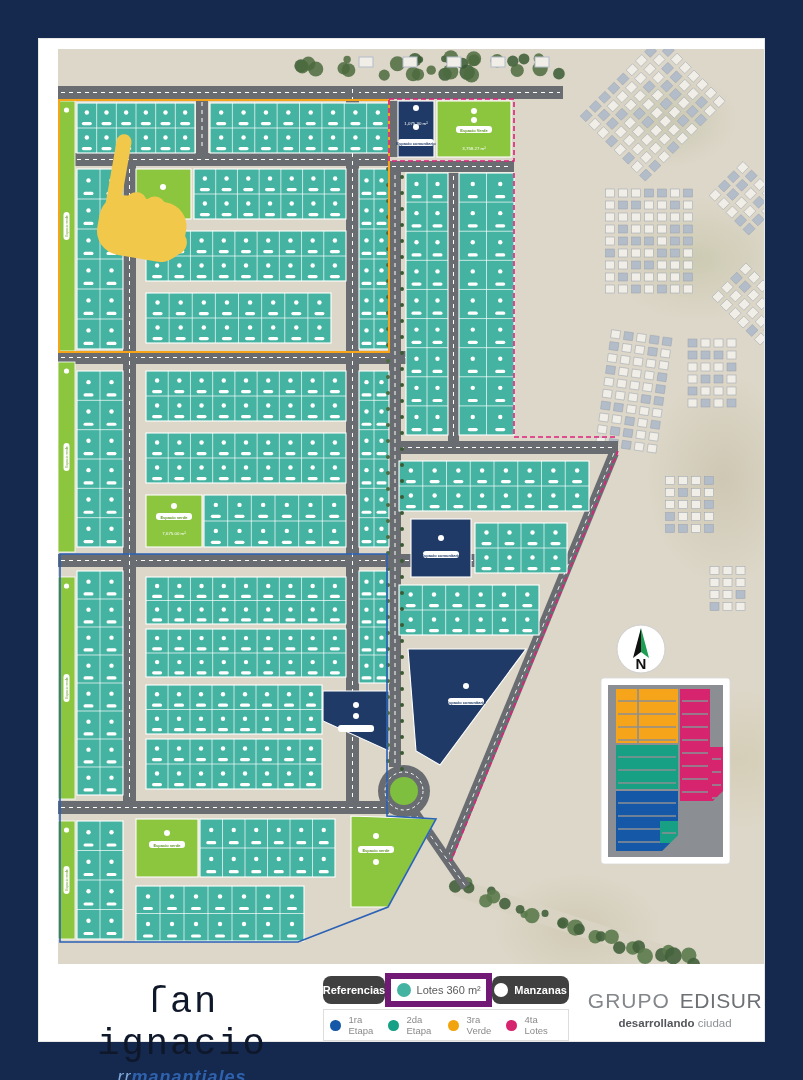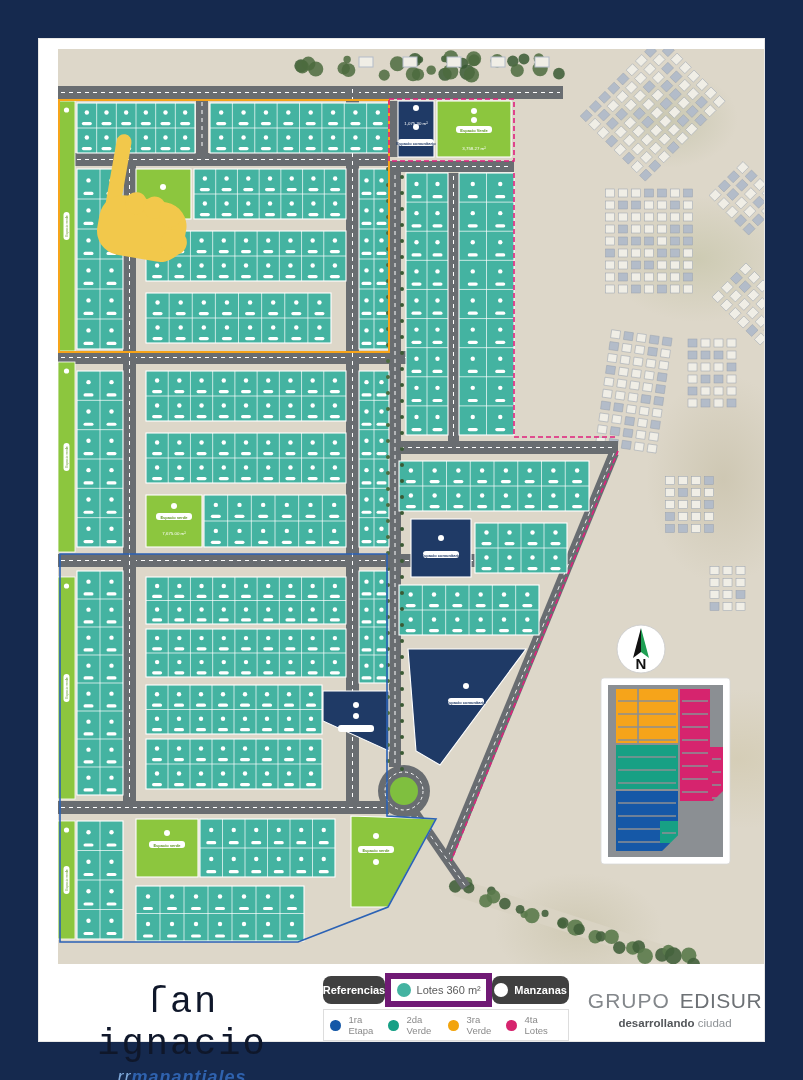--- a/index.html
+++ b/index.html
@@ -1700,21 +1700,21 @@
         <span>Manzanas</span>
       </div>
     </div>
     <div class="legend-row2">
       <span class="etapa">
           <span class="dot" style="background: rgb(21, 88, 167);"></span>
           <span>1ra Etapa</span>
         </span>
       <span class="etapa">
           <span class="dot" style="background: rgb(22, 160, 133);"></span>
-          <span>2da Verde</span>
+          <span>2da Etapa</span>
         </span>
       <span class="etapa">
           <span class="dot" style="background: rgb(242, 164, 14);"></span>
           <span>3ra Verde</span>
         </span>
       <span class="etapa">
           <span class="dot" style="background: rgb(214, 36, 110);"></span>
           <span>4ta Lotes</span>
         </span>
     </div>

